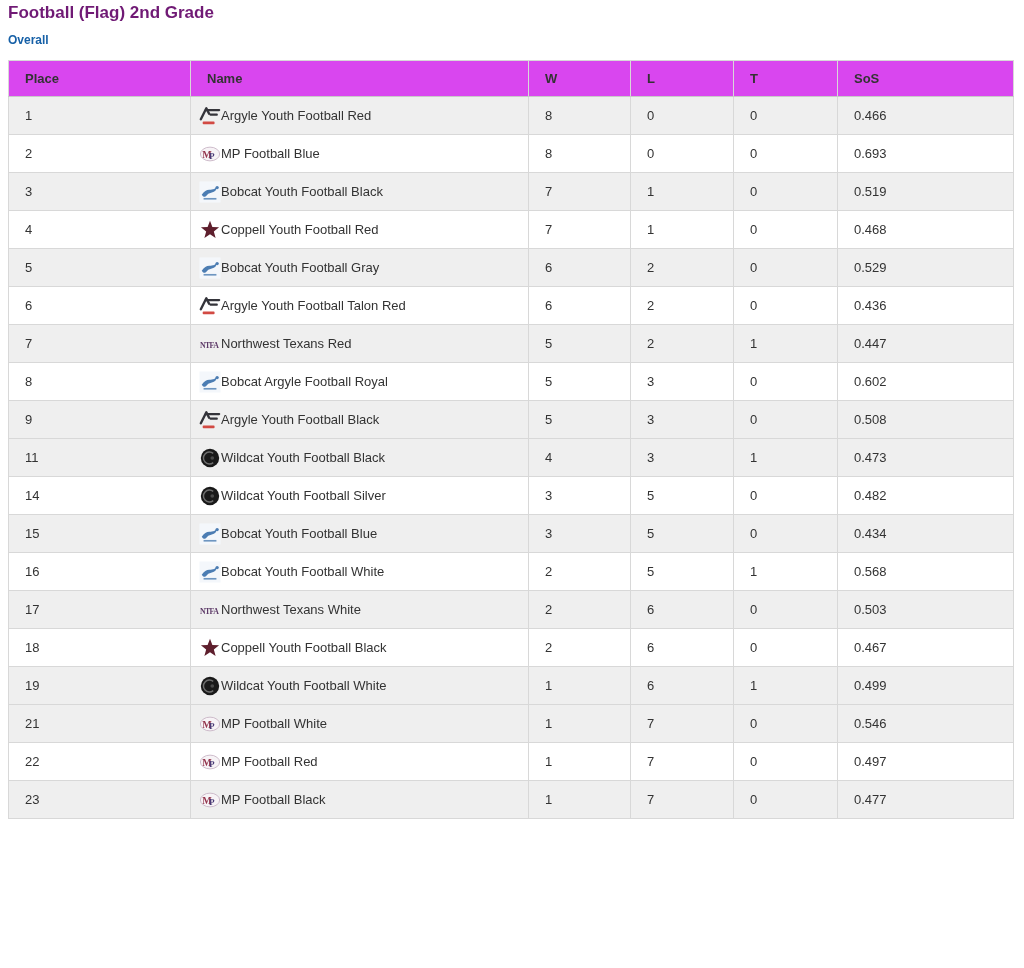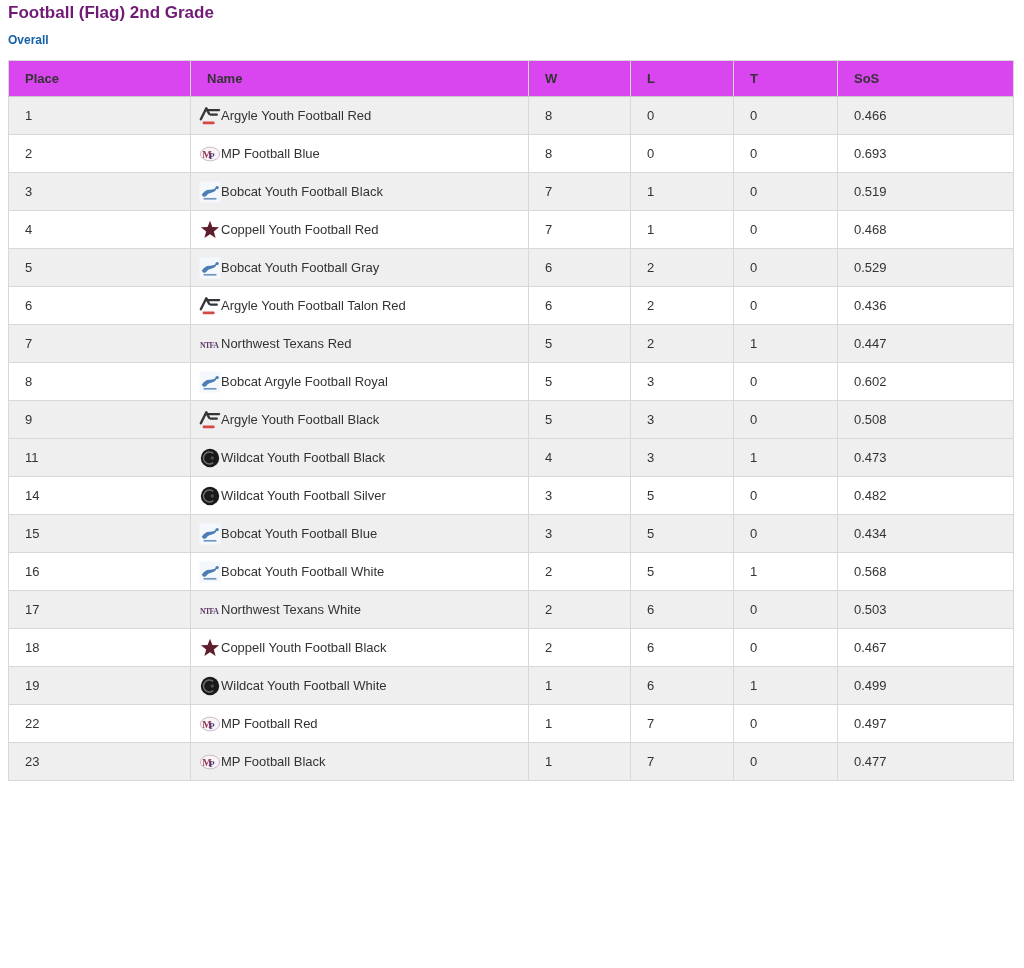--- a/index.html
+++ b/index.html
@@ -359,20 +359,37 @@
     <circle cx="14.5" cy="12" r="2" fill="#4a4a4a"></circle>
   </svg>
               <span>Wildcat Youth Football White</span>
             </div>
           </td>
           <td>1</td>
           <td>6</td>
           <td>1</td>
           <td>0.499</td>
         </tr>
+        <tr class="alt">
+          <td>21</td>
+          <td class="name-cell">
+            <div class="name-flex">
+              <svg class="logo" viewBox="0 0 24 24">
+    <ellipse cx="12" cy="12" rx="10.5" ry="7.5" fill="#f7f3f6" stroke="#c9b6c6" stroke-width="1"></ellipse>
+    <text x="3.5" y="16" font-size="11" font-weight="bold" fill="#93344c" font-family="serif">M</text>
+    <text x="11" y="17.5" font-size="10" font-weight="bold" fill="#4a3a76" font-family="serif">P</text>
+  </svg>
+              <span>MP Football White</span>
+            </div>
+          </td>
+          <td>1</td>
+          <td>7</td>
+          <td>0</td>
+          <td>0.546</td>
+        </tr>
         <tr>
           <td>22</td>
           <td class="name-cell">
             <div class="name-flex">
               <svg class="logo" viewBox="0 0 24 24">
     <ellipse cx="12" cy="12" rx="10.5" ry="7.5" fill="#f7f3f6" stroke="#c9b6c6" stroke-width="1"></ellipse>
     <text x="3.5" y="16" font-size="11" font-weight="bold" fill="#93344c" font-family="serif">M</text>
     <text x="11" y="17.5" font-size="10" font-weight="bold" fill="#4a3a76" font-family="serif">P</text>
   </svg>
               <span>MP Football Red</span>

